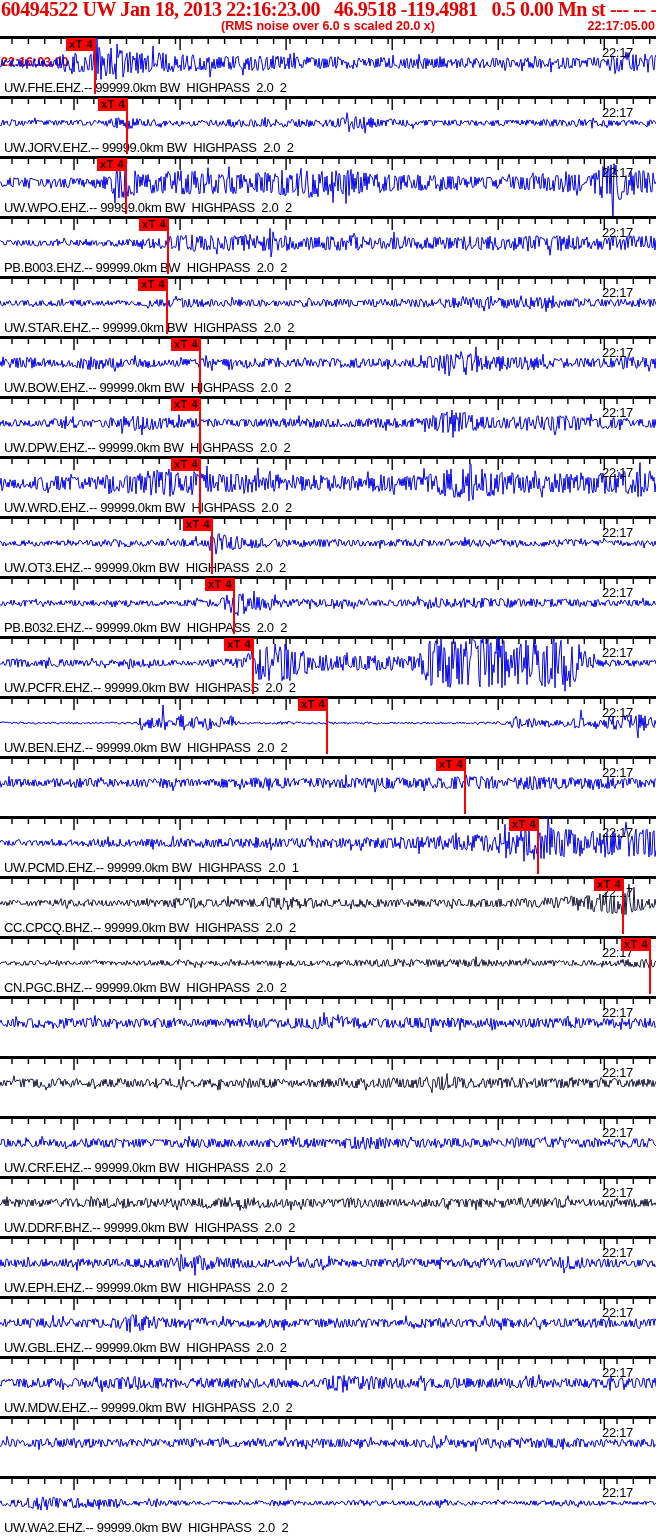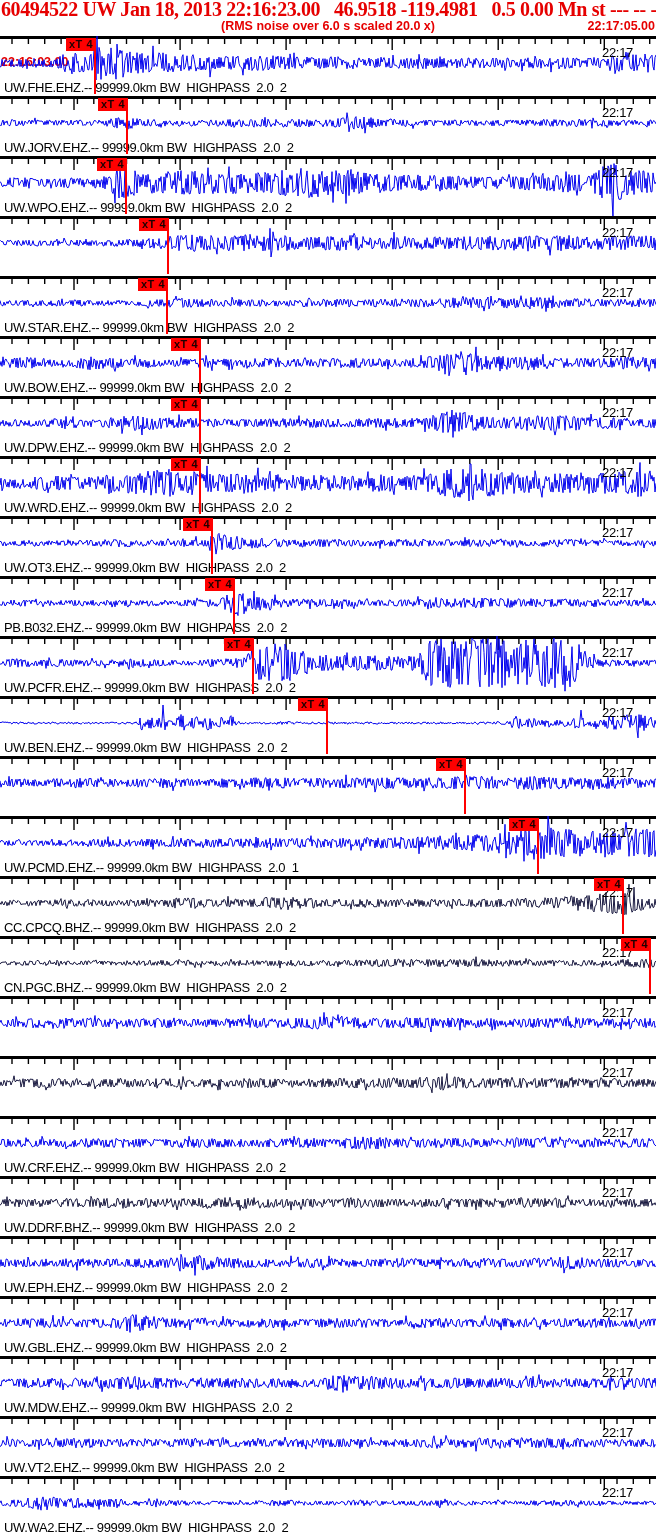--- a/index.html
+++ b/index.html
@@ -280,20 +280,21 @@
           <line x1="286.1" y1="0" x2="286.1" y2="11"></line>
           <line x1="392.2" y1="0" x2="392.2" y2="11"></line>
           <line x1="498.2" y1="0" x2="498.2" y2="11"></line>
           <line x1="604.3" y1="0" x2="604.3" y2="11"></line>
         </g>
       </svg>
       <svg class="wave" width="656" height="60">
         <polyline points="0,24.2 1,25.2 2,25.8 3,25.7 4,28.7 5,28.5 6,28.9 7,25.1 8,24.2 9,25.8 10,24.2 11,24.7 12,26.3 13,28.2 14,28.5 15,25.2 16,25.5 17,29.6 18,24.3 19,25.1 20,27.9 21,29.5 22,29.2 23,24.6 24,28.6 25,25.8 26,24.4 27,28.3 28,29.2 29,24.2 30,29.2 31,29.7 32,28.2 33,24.7 34,28.8 35,29.0 36,29.6 37,29.9 38,30.0 39,26.0 40,24.7 41,29.6 42,28.0 43,25.4 44,26.1 45,24.9 46,26.0 47,29.2 48,28.7 49,28.9 50,29.2 51,24.8 52,26.6 53,29.9 54,25.1 55,25.5 56,25.2 57,23.1 58,29.6 59,24.8 60,27.8 61,26.2 62,26.6 63,26.6 64,22.0 65,24.2 66,26.5 67,28.5 68,28.8 69,29.4 70,28.8 71,24.2 72,25.0 73,26.4 74,28.5 75,26.4 76,29.1 77,24.0 78,29.6 79,29.5 80,24.1 81,26.1 82,26.7 83,29.0 84,25.4 85,28.0 86,23.1 87,29.2 88,25.9 89,29.6 90,25.6 91,29.7 92,24.5 93,25.5 94,28.5 95,25.8 96,24.6 97,29.6 98,28.6 99,27.2 100,26.6 101,27.6 102,26.0 103,29.7 104,30.0 105,26.2 106,29.4 107,25.1 108,24.6 109,25.0 110,24.8 111,29.6 112,25.9 113,27.9 114,30.1 115,30.0 116,27.7 117,30.4 118,28.7 119,24.2 120,28.5 121,27.1 122,29.5 123,24.2 124,28.6 125,28.3 126,26.5 127,23.5 128,29.1 129,23.5 130,23.7 131,25.1 132,25.5 133,30.3 134,24.1 135,29.6 136,29.3 137,23.9 138,30.3 139,26.7 140,31.0 141,25.3 142,33.0 143,23.5 144,29.1 145,29.4 146,27.5 147,24.1 148,24.4 149,22.5 150,31.9 151,30.0 152,31.1 153,23.1 154,32.2 155,26.5 156,27.4 157,28.0 158,29.8 159,22.6 160,30.7 161,32.8 162,29.8 163,30.5 164,31.4 165,31.1 166,24.6 167,29.3 168,29.3 169,25.6 170,20.2 171,22.2 172,32.8 173,31.2 174,30.2 175,31.7 176,30.9 177,21.6 178,19.6 179,34.7 180,24.5 181,19.5 182,20.6 183,23.7 184,22.0 185,21.8 186,19.3 187,29.6 188,33.2 189,31.2 190,31.5 191,33.7 192,18.9 193,33.2 194,35.4 195,34.9 196,29.0 197,21.0 198,26.4 199,23.1 200,19.9 201,31.6 202,20.4 203,30.0 204,33.6 205,22.9 206,24.9 207,34.1 208,30.1 209,30.0 210,33.6 211,19.5 212,21.3 213,25.0 214,32.8 215,31.5 216,32.7 217,38.2 218,21.8 219,25.5 220,28.9 221,32.1 222,27.3 223,32.9 224,32.8 225,20.3 226,23.5 227,27.4 228,33.9 229,34.8 230,30.6 231,22.6 232,21.4 233,33.7 234,20.6 235,19.8 236,23.1 237,21.3 238,28.9 239,20.8 240,22.0 241,19.9 242,29.1 243,20.0 244,34.8 245,18.8 246,19.4 247,28.5 248,24.4 249,33.1 250,18.3 251,23.6 252,24.1 253,29.6 254,22.4 255,32.0 256,28.9 257,19.8 258,24.6 259,27.7 260,25.4 261,29.7 262,25.9 263,34.9 264,20.8 265,34.6 266,30.2 267,23.5 268,22.3 269,33.5 270,12.3 271,41.0 272,34.6 273,15.8 274,21.4 275,25.0 276,22.7 277,26.3 278,34.3 279,26.5 280,22.9 281,21.8 282,31.6 283,30.6 284,30.1 285,19.6 286,20.9 287,34.6 288,27.8 289,33.6 290,21.1 291,26.4 292,31.8 293,25.5 294,32.9 295,33.2 296,27.4 297,31.9 298,33.0 299,26.2 300,30.8 301,25.2 302,30.6 303,24.8 304,22.9 305,24.8 306,31.0 307,21.6 308,23.4 309,33.7 310,29.9 311,21.1 312,24.1 313,32.4 314,31.3 315,21.6 316,31.2 317,22.3 318,30.8 319,21.0 320,30.8 321,29.6 322,26.5 323,32.1 324,26.7 325,33.5 326,34.0 327,21.3 328,20.8 329,33.5 330,33.2 331,20.5 332,24.0 333,21.0 334,24.7 335,30.5 336,29.5 337,34.2 338,25.6 339,33.8 340,34.4 341,23.9 342,21.9 343,30.8 344,24.8 345,25.7 346,33.9 347,24.7 348,26.2 349,26.2 350,19.4 351,29.6 352,19.4 353,21.2 354,17.3 355,19.5 356,32.4 357,21.3 358,34.2 359,33.0 360,30.3 361,28.3 362,31.8 363,20.5 364,23.7 365,26.2 366,25.0 367,28.5 368,25.9 369,29.1 370,21.8 371,23.1 372,32.7 373,32.3 374,30.2 375,24.6 376,27.6 377,27.5 378,28.2 379,22.9 380,22.1 381,30.0 382,32.5 383,25.8 384,25.4 385,31.5 386,32.7 387,28.0 388,27.4 389,30.7 390,27.3 391,22.1 392,22.3 393,33.2 394,16.2 395,32.8 396,32.5 397,21.5 398,22.6 399,29.7 400,32.9 401,30.7 402,32.0 403,29.2 404,24.8 405,20.3 406,30.5 407,28.7 408,22.7 409,21.9 410,26.6 411,31.4 412,23.4 413,22.1 414,23.2 415,29.6 416,26.5 417,32.5 418,25.8 419,28.4 420,31.7 421,27.7 422,33.3 423,31.0 424,31.4 425,23.9 426,31.7 427,21.7 428,26.0 429,31.6 430,27.1 431,32.4 432,28.6 433,32.5 434,21.8 435,20.8 436,30.8 437,22.2 438,28.7 439,21.6 440,21.1 441,27.9 442,28.4 443,23.9 444,28.0 445,32.7 446,29.0 447,21.6 448,22.9 449,32.8 450,21.8 451,31.9 452,25.2 453,29.9 454,28.5 455,22.1 456,22.9 457,32.1 458,21.4 459,24.5 460,23.8 461,22.8 462,24.7 463,33.0 464,20.7 465,26.4 466,34.2 467,32.3 468,29.4 469,29.4 470,20.5 471,30.6 472,32.9 473,31.5 474,29.3 475,30.1 476,27.3 477,22.3 478,21.3 479,32.4 480,32.5 481,33.9 482,21.3 483,24.1 484,28.1 485,26.3 486,23.5 487,32.5 488,21.4 489,32.5 490,20.1 491,27.3 492,25.8 493,34.1 494,29.6 495,21.6 496,30.4 497,30.4 498,34.0 499,31.7 500,31.8 501,31.5 502,24.0 503,23.3 504,24.2 505,33.4 506,30.2 507,23.8 508,25.8 509,23.3 510,30.9 511,32.0 512,27.3 513,25.5 514,34.3 515,22.1 516,32.9 517,28.6 518,30.7 519,20.9 520,28.6 521,21.4 522,29.5 523,32.6 524,21.8 525,22.4 526,20.3 527,25.4 528,35.2 529,20.2 530,20.4 531,31.3 532,31.9 533,29.3 534,23.9 535,32.9 536,19.9 537,20.3 538,20.2 539,30.5 540,21.5 541,22.1 542,21.7 543,23.0 544,22.9 545,25.2 546,29.0 547,22.6 548,33.6 549,29.9 550,39.3 551,31.0 552,23.6 553,21.7 554,20.5 555,22.4 556,21.1 557,19.7 558,34.1 559,23.9 560,20.2 561,34.8 562,22.7 563,28.5 564,21.2 565,27.6 566,33.1 567,22.8 568,33.0 569,19.4 570,30.4 571,30.6 572,31.7 573,22.1 574,33.6 575,30.2 576,32.7 577,20.9 578,21.2 579,32.9 580,29.5 581,31.7 582,23.6 583,23.1 584,29.0 585,22.9 586,24.0 587,21.0 588,31.4 589,26.0 590,30.1 591,32.9 592,28.9 593,26.7 594,24.9 595,29.8 596,27.6 597,22.8 598,33.4 599,25.2 600,31.4 601,25.5 602,33.2 603,30.8 604,25.2 605,22.2 606,22.6 607,27.9 608,24.2 609,21.8 610,34.0 611,23.8 612,21.1 613,29.8 614,20.0 615,20.1 616,21.1 617,31.5 618,28.1 619,26.9 620,23.3 621,33.6 622,28.1 623,24.1 624,23.7 625,33.7 626,24.8 627,20.2 628,31.6 629,21.6 630,22.0 631,19.8 632,29.9 633,20.5 634,20.1 635,27.6 636,31.0 637,23.8 638,25.5 639,20.5 640,21.9 641,31.0 642,20.5 643,30.2 644,30.5 645,28.4 646,19.8 647,25.3 648,31.2 649,31.9 650,28.0 651,20.0 652,31.3 653,31.7 654,21.9 655,34.0 656,23.7 " fill="none" stroke="#0404ee" stroke-width="1"></polyline>
       </svg>
       <span class="minute">22:17</span>
+      <span class="slabel">PB.B003.EHZ.-- 99999.0km BW  HIGHPASS  2.0  2</span>
       <div class="pickline" style="left: 167px; background: rgb(255, 0, 0);"></div>
       <div class="pickflag" style="left: 139px; background: rgb(255, 0, 0); color: rgb(33, 0, 0);">xT 4</div>
     </div>
     <div class="row" style="top: 276px;">
       <div class="sep"></div>
       <svg class="ruler" width="656" height="12">
         <g stroke="#000" stroke-width="1.4">
           <line x1="12.0" y1="0" x2="12.0" y2="5"></line>
           <line x1="28.4" y1="0" x2="28.4" y2="5"></line>
           <line x1="44.7" y1="0" x2="44.7" y2="5"></line>
@@ -1462,21 +1463,20 @@
           <line x1="286.1" y1="0" x2="286.1" y2="11"></line>
           <line x1="392.2" y1="0" x2="392.2" y2="11"></line>
           <line x1="498.2" y1="0" x2="498.2" y2="11"></line>
           <line x1="604.3" y1="0" x2="604.3" y2="11"></line>
         </g>
       </svg>
       <svg class="wave" width="656" height="60">
         <polyline points="0,30.4 1,30.0 2,27.9 3,24.3 4,26.2 5,28.6 6,29.0 7,20.3 8,24.2 9,28.8 10,30.6 11,29.0 12,23.2 13,23.4 14,25.2 15,30.2 16,30.7 17,24.3 18,23.7 19,24.8 20,27.5 21,25.9 22,24.4 23,24.9 24,26.5 25,29.9 26,29.2 27,27.7 28,28.2 29,30.8 30,28.4 31,30.3 32,29.3 33,24.1 34,28.3 35,30.8 36,23.6 37,25.2 38,24.2 39,33.6 40,24.4 41,23.0 42,29.3 43,29.7 44,28.0 45,28.7 46,25.7 47,22.9 48,23.1 49,29.1 50,26.0 51,28.2 52,30.9 53,30.7 54,29.3 55,24.6 56,21.9 57,24.2 58,29.6 59,24.7 60,30.9 61,24.4 62,30.2 63,31.0 64,23.4 65,29.7 66,29.0 67,22.6 68,23.8 69,28.3 70,28.9 71,23.2 72,29.6 73,23.3 74,22.2 75,27.8 76,31.9 77,25.4 78,26.6 79,23.8 80,25.1 81,29.3 82,31.5 83,29.3 84,26.0 85,23.4 86,29.6 87,23.4 88,26.4 89,22.8 90,31.7 91,29.6 92,31.3 93,23.1 94,29.8 95,28.2 96,24.4 97,26.3 98,27.8 99,23.4 100,25.0 101,31.0 102,23.8 103,25.4 104,27.7 105,30.0 106,29.5 107,30.1 108,23.2 109,25.3 110,23.8 111,26.1 112,29.0 113,25.5 114,24.4 115,25.2 116,26.4 117,23.1 118,25.1 119,29.4 120,30.8 121,23.0 122,25.7 123,30.1 124,27.4 125,28.2 126,26.3 127,30.6 128,27.9 129,24.9 130,24.3 131,23.1 132,29.2 133,23.4 134,26.0 135,25.1 136,27.2 137,30.1 138,24.4 139,24.4 140,26.0 141,25.7 142,29.0 143,30.2 144,29.9 145,22.6 146,24.5 147,27.7 148,23.7 149,23.6 150,25.4 151,24.2 152,29.9 153,29.8 154,26.5 155,29.6 156,23.2 157,25.1 158,29.0 159,24.6 160,23.3 161,24.4 162,25.1 163,25.1 164,27.5 165,24.3 166,26.3 167,28.2 168,29.4 169,25.2 170,30.8 171,30.1 172,29.1 173,30.8 174,25.7 175,23.2 176,26.3 177,24.2 178,24.0 179,29.5 180,23.6 181,23.2 182,29.1 183,24.2 184,22.6 185,26.3 186,28.9 187,23.0 188,23.4 189,29.1 190,29.6 191,31.2 192,23.1 193,30.1 194,25.2 195,22.3 196,22.7 197,26.6 198,25.0 199,24.8 200,30.4 201,24.9 202,23.8 203,28.5 204,28.0 205,27.8 206,27.6 207,26.3 208,29.9 209,23.4 210,22.8 211,28.5 212,23.9 213,29.8 214,24.2 215,24.2 216,24.3 217,24.9 218,22.9 219,26.7 220,31.0 221,29.0 222,22.8 223,21.4 224,28.6 225,27.3 226,23.1 227,27.5 228,24.4 229,29.1 230,30.7 231,30.5 232,29.8 233,30.2 234,29.3 235,30.4 236,25.9 237,30.6 238,30.7 239,30.5 240,26.7 241,27.5 242,27.2 243,26.4 244,24.8 245,29.8 246,25.8 247,29.3 248,24.6 249,24.9 250,30.8 251,25.2 252,25.8 253,23.1 254,29.3 255,24.9 256,30.1 257,27.0 258,22.1 259,23.9 260,27.9 261,23.6 262,30.1 263,26.9 264,23.3 265,24.0 266,30.6 267,29.2 268,30.4 269,30.1 270,26.8 271,25.0 272,30.2 273,27.5 274,23.9 275,25.5 276,23.4 277,24.3 278,25.4 279,29.4 280,24.3 281,30.2 282,25.4 283,29.2 284,25.9 285,21.0 286,24.7 287,26.5 288,31.0 289,27.7 290,27.1 291,24.2 292,24.9 293,30.2 294,24.9 295,24.9 296,23.2 297,23.7 298,31.0 299,25.7 300,27.9 301,24.6 302,30.9 303,23.7 304,29.5 305,29.0 306,33.2 307,24.2 308,25.2 309,29.3 310,28.5 311,29.2 312,31.4 313,23.4 314,25.9 315,27.3 316,26.1 317,22.7 318,24.5 319,29.1 320,28.6 321,23.8 322,22.9 323,31.8 324,23.0 325,24.6 326,28.7 327,24.7 328,23.6 329,26.7 330,30.8 331,23.6 332,30.8 333,27.4 334,29.2 335,31.0 336,29.8 337,24.3 338,23.3 339,30.9 340,23.4 341,30.2 342,30.6 343,22.8 344,23.5 345,30.2 346,30.1 347,25.6 348,27.9 349,30.9 350,30.0 351,23.0 352,25.6 353,25.1 354,23.9 355,28.2 356,25.6 357,29.1 358,23.0 359,25.7 360,32.4 361,23.9 362,30.9 363,24.4 364,25.7 365,23.3 366,25.6 367,27.4 368,30.9 369,29.4 370,24.0 371,21.3 372,28.9 373,25.5 374,25.6 375,28.1 376,27.6 377,27.6 378,26.8 379,29.3 380,29.1 381,23.9 382,26.3 383,25.3 384,29.0 385,24.5 386,30.6 387,24.5 388,26.0 389,29.3 390,27.6 391,26.8 392,29.1 393,25.8 394,30.5 395,23.5 396,24.1 397,26.1 398,26.4 399,28.7 400,24.9 401,24.5 402,28.9 403,24.7 404,30.9 405,29.8 406,23.2 407,30.9 408,26.1 409,28.3 410,29.6 411,29.1 412,29.0 413,28.3 414,24.2 415,29.2 416,31.0 417,23.4 418,25.2 419,26.8 420,30.6 421,31.2 422,24.3 423,25.8 424,24.0 425,25.7 426,30.3 427,30.7 428,31.6 429,28.3 430,29.5 431,30.3 432,31.8 433,22.5 434,19.8 435,26.2 436,28.4 437,32.5 438,28.4 439,30.1 440,31.6 441,22.9 442,29.5 443,26.1 444,26.8 445,25.1 446,19.4 447,22.6 448,23.9 449,26.5 450,29.0 451,23.5 452,28.8 453,24.8 454,23.8 455,29.4 456,31.2 457,30.8 458,24.2 459,30.1 460,25.3 461,25.2 462,28.1 463,23.6 464,31.5 465,26.0 466,31.3 467,26.2 468,24.6 469,26.1 470,25.5 471,30.8 472,25.6 473,29.9 474,25.1 475,24.4 476,35.3 477,27.5 478,23.6 479,22.3 480,22.0 481,26.7 482,29.0 483,28.3 484,24.6 485,23.2 486,28.6 487,22.8 488,22.4 489,29.1 490,30.3 491,32.1 492,31.3 493,23.5 494,26.1 495,23.4 496,29.5 497,28.6 498,26.5 499,29.3 500,32.4 501,24.2 502,24.9 503,26.0 504,30.6 505,31.6 506,26.1 507,28.0 508,29.3 509,23.9 510,31.2 511,23.0 512,22.5 513,24.0 514,22.7 515,26.0 516,23.9 517,28.9 518,23.6 519,28.2 520,31.8 521,22.4 522,21.7 523,25.2 524,24.9 525,27.9 526,23.5 527,22.8 528,26.3 529,23.3 530,24.4 531,22.0 532,31.0 533,26.3 534,24.9 535,28.1 536,31.7 537,23.8 538,24.4 539,31.7 540,25.0 541,30.6 542,24.6 543,23.7 544,26.7 545,31.5 546,30.9 547,22.2 548,22.6 549,29.3 550,22.8 551,31.3 552,23.3 553,31.4 554,30.1 555,29.8 556,31.9 557,29.9 558,23.4 559,23.3 560,28.0 561,31.0 562,23.4 563,33.3 564,22.3 565,26.7 566,27.5 567,30.7 568,25.9 569,31.3 570,30.6 571,28.4 572,28.7 573,30.5 574,24.9 575,23.8 576,30.4 577,22.5 578,22.5 579,24.7 580,31.0 581,23.0 582,24.7 583,23.5 584,26.0 585,30.8 586,27.6 587,31.2 588,26.2 589,25.8 590,26.8 591,29.3 592,24.7 593,25.8 594,30.6 595,30.8 596,24.8 597,24.0 598,26.5 599,28.9 600,28.9 601,23.2 602,25.6 603,30.8 604,30.5 605,25.0 606,23.4 607,24.3 608,26.9 609,25.9 610,24.2 611,27.3 612,26.3 613,25.7 614,28.7 615,23.5 616,26.4 617,24.8 618,29.7 619,30.3 620,29.9 621,25.4 622,23.2 623,24.2 624,27.3 625,26.1 626,30.2 627,27.3 628,24.8 629,26.0 630,23.6 631,29.9 632,24.3 633,25.3 634,29.9 635,30.4 636,26.5 637,30.8 638,23.9 639,24.8 640,27.9 641,30.6 642,23.7 643,28.8 644,23.0 645,25.4 646,28.1 647,26.3 648,30.1 649,29.1 650,30.3 651,30.1 652,23.3 653,24.3 654,31.2 655,28.5 656,29.6 " fill="none" stroke="#0404ee" stroke-width="1"></polyline>
       </svg>
       <span class="minute">22:17</span>
-      <span class="slabel">UW.VT2.EHZ.-- 99999.0km BW  HIGHPASS  2.0  2</span>
     </div>
     <div class="row" style="top: 1476px;">
       <div class="sep"></div>
       <svg class="ruler" width="656" height="12">
         <g stroke="#000" stroke-width="1.4">
           <line x1="12.0" y1="0" x2="12.0" y2="5"></line>
           <line x1="28.4" y1="0" x2="28.4" y2="5"></line>
           <line x1="44.7" y1="0" x2="44.7" y2="5"></line>
           <line x1="61.1" y1="0" x2="61.1" y2="5"></line>
           <line x1="77.4" y1="0" x2="77.4" y2="5"></line>

